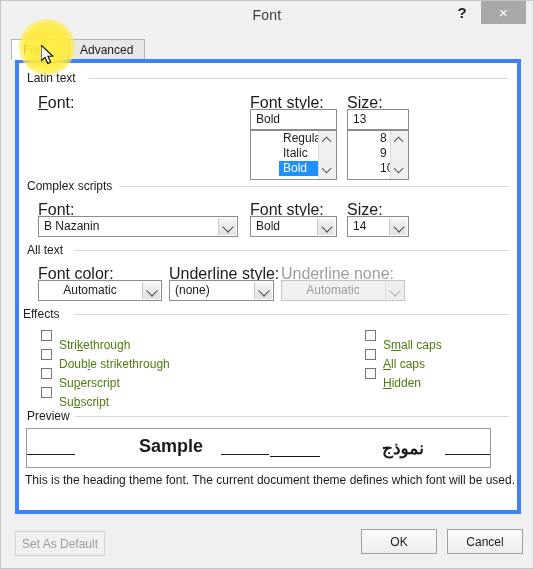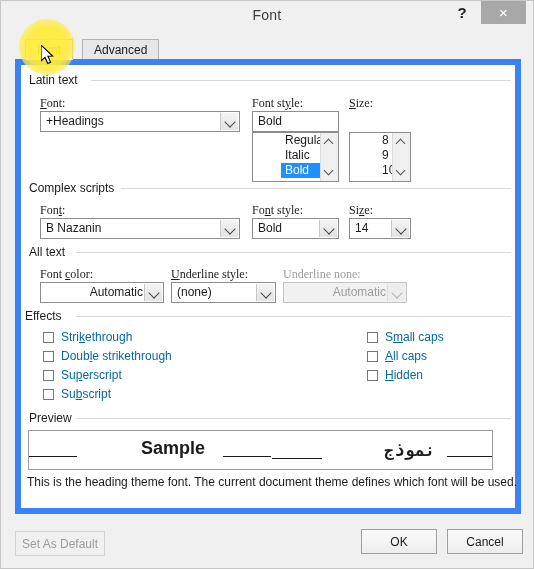--- a/index.html
+++ b/index.html
@@ -63,21 +63,21 @@
     text-align: center;
     background: #a8a8a8;
     color: #ffffff;
     font-size: 15px;
     cursor: default;
   }
 
   
   .tabstrip {
     position: absolute;
-    left: 24px; top: 38px;
+    left: 10px; top: 38px;
     width: 506px;
     height: 21px;
   }
   .tab {
     position: absolute;
     top: 0;
     height: 21px;
     line-height: 20px;
     padding: 0 11px;
     box-sizing: border-box;
@@ -96,44 +96,43 @@
   #tab-font { left: 0; }
   #tab-advanced { left: 57px; }
 
   
   .panel {
     position: absolute;
     left: 14px; top: 58px;
     width: 506px;
     height: 455px;
     background: #ffffff;
-    border: 6px solid #3b82f6;
+    border: 4px solid #3b82f6;
     box-sizing: border-box;
   }
 
   
   .group-label {
     position: absolute;
     font-size: 12px;
     color: #1b1b1b;
     background: #ffffff;
     padding-right: 5px;
     z-index: 2;
   }
   .group-rule {
     position: absolute;
     height: 1px;
     background: #d8d8d8;
   }
 
   .field-label {
     position: absolute;
-    font-size: 12px;
-    color: #1b1b1b;
-    font-family: Liberation Serif, serif;
+    font-size: 16px;
+    color: #1b1b1b;
   }
   .field-label.disabled { color: #9d9d9d; }
   .field-label u { text-decoration: underline; }
 
   
   .combo {
     position: absolute;
     height: 21px;
     background: #ffffff;
     border: 1px solid #8c8c8c;
@@ -141,21 +140,21 @@
   }
   .combo .val {
     position: absolute;
     left: 5px; top: 2px;
     right: 22px;
     font-size: 12px;
     color: #1b1b1b;
     white-space: nowrap;
     overflow: hidden;
   }
-  .combo .val.center { left: 0; right: 20px; text-align: right; }
+  .combo .val.center { left: 0; right: 20px; text-align: center; }
   .combo .arrow {
     position: absolute;
     right: 1px; top: 1px;
     width: 17px;
     bottom: 1px;
     background: linear-gradient(#f4f4f4, #e2e2e2);
     border-left: 1px solid #c9c9c9;
   }
   .combo .arrow::after {
     content: "";
@@ -261,23 +260,23 @@
   .checkbox {
     position: absolute;
     left: 0; top: 2px;
     width: 11px; height: 11px;
     background: #ffffff;
     border: 1px solid #767676;
     box-sizing: border-box;
   }
   .checkrow .lbl {
     position: absolute;
-    left: 18px; top: 0;
-    font-size: 12px;
-    color: #0369a1;
+    left: 18px; top: 10px;
+    font-size: 12px;
+    color: #4d7c0f;
     line-height: 15px;
   }
   .checkrow .lbl u { text-decoration: underline; }
 
   
   .preview-box {
     position: absolute;
     left: 21px; top: 424px;
     width: 465px; height: 40px;
     background: #ffffff;
@@ -297,21 +296,21 @@
     font-size: 18px;
     font-weight: bold;
     font-family: "Liberation Sans", sans-serif;
     color: #1b1b1b;
   }
   .pv-arabic {
     position: absolute;
     left: 355px; top: 9px;
     font-size: 17px;
     font-weight: bold;
-    font-family: Liberation Mono, monospace;
+    font-family: Liberation Sans, sans-serif;
     color: #1b1b1b;
     direction: rtl;
   }
   .preview-note {
     position: absolute;
     left: 20px; top: 469px;
     width: 470px;
     font-size: 12px;
     color: #1b1b1b;
     white-space: nowrap;
@@ -375,42 +374,41 @@
     <div class="tab active" id="tab-font">Font</div>
     <div class="tab" id="tab-advanced">Advanced</div>
   </div>
 
   <div class="panel">
 
     <div class="group-label" style="left:8px; top:8px;">Latin text</div>
     <div class="group-rule" style="left:70px; top:15px; width:420px;"></div>
 
     <div class="field-label" style="left:19px; top:31px;"><u>F</u>ont:</div>
-    <div class="combo" style="left:19px; top:46px; width:200px;">
-      <div class="val">+Headings</div>
-      <div class="arrow"></div>
-    </div>
 
     <div class="field-label" style="left:231px; top:31px;">Font st<u>y</u>le:</div>
     <div class="editbox" style="left:231px; top:46px; width:87px;">
       <div class="val">Bold</div>
     </div>
     <div class="listbox" style="left:231px; top:67px; width:87px; height:50px;">
       <div class="items">
         <div class="listrow">Regular</div>
         <div class="listrow">Italic</div>
         <div class="listrow selected">Bold</div>
       </div>
       <div class="scrollbar">
         <div class="sb-btn up"></div>
         <div class="sb-btn down"></div>
       </div>
     </div>
 
     <div class="field-label" style="left:328px; top:31px;"><u>S</u>ize:</div>
+    <div class="editbox" style="left:328px; top:46px; width:62px;">
+      <div class="val">13</div>
+    </div>
     <div class="listbox" style="left:328px; top:67px; width:62px; height:50px;">
       <div class="items">
         <div class="listrow">8</div>
         <div class="listrow">9</div>
         <div class="listrow">10</div>
       </div>
       <div class="scrollbar">
         <div class="sb-btn up"></div>
         <div class="sb-btn down"></div>
       </div>

